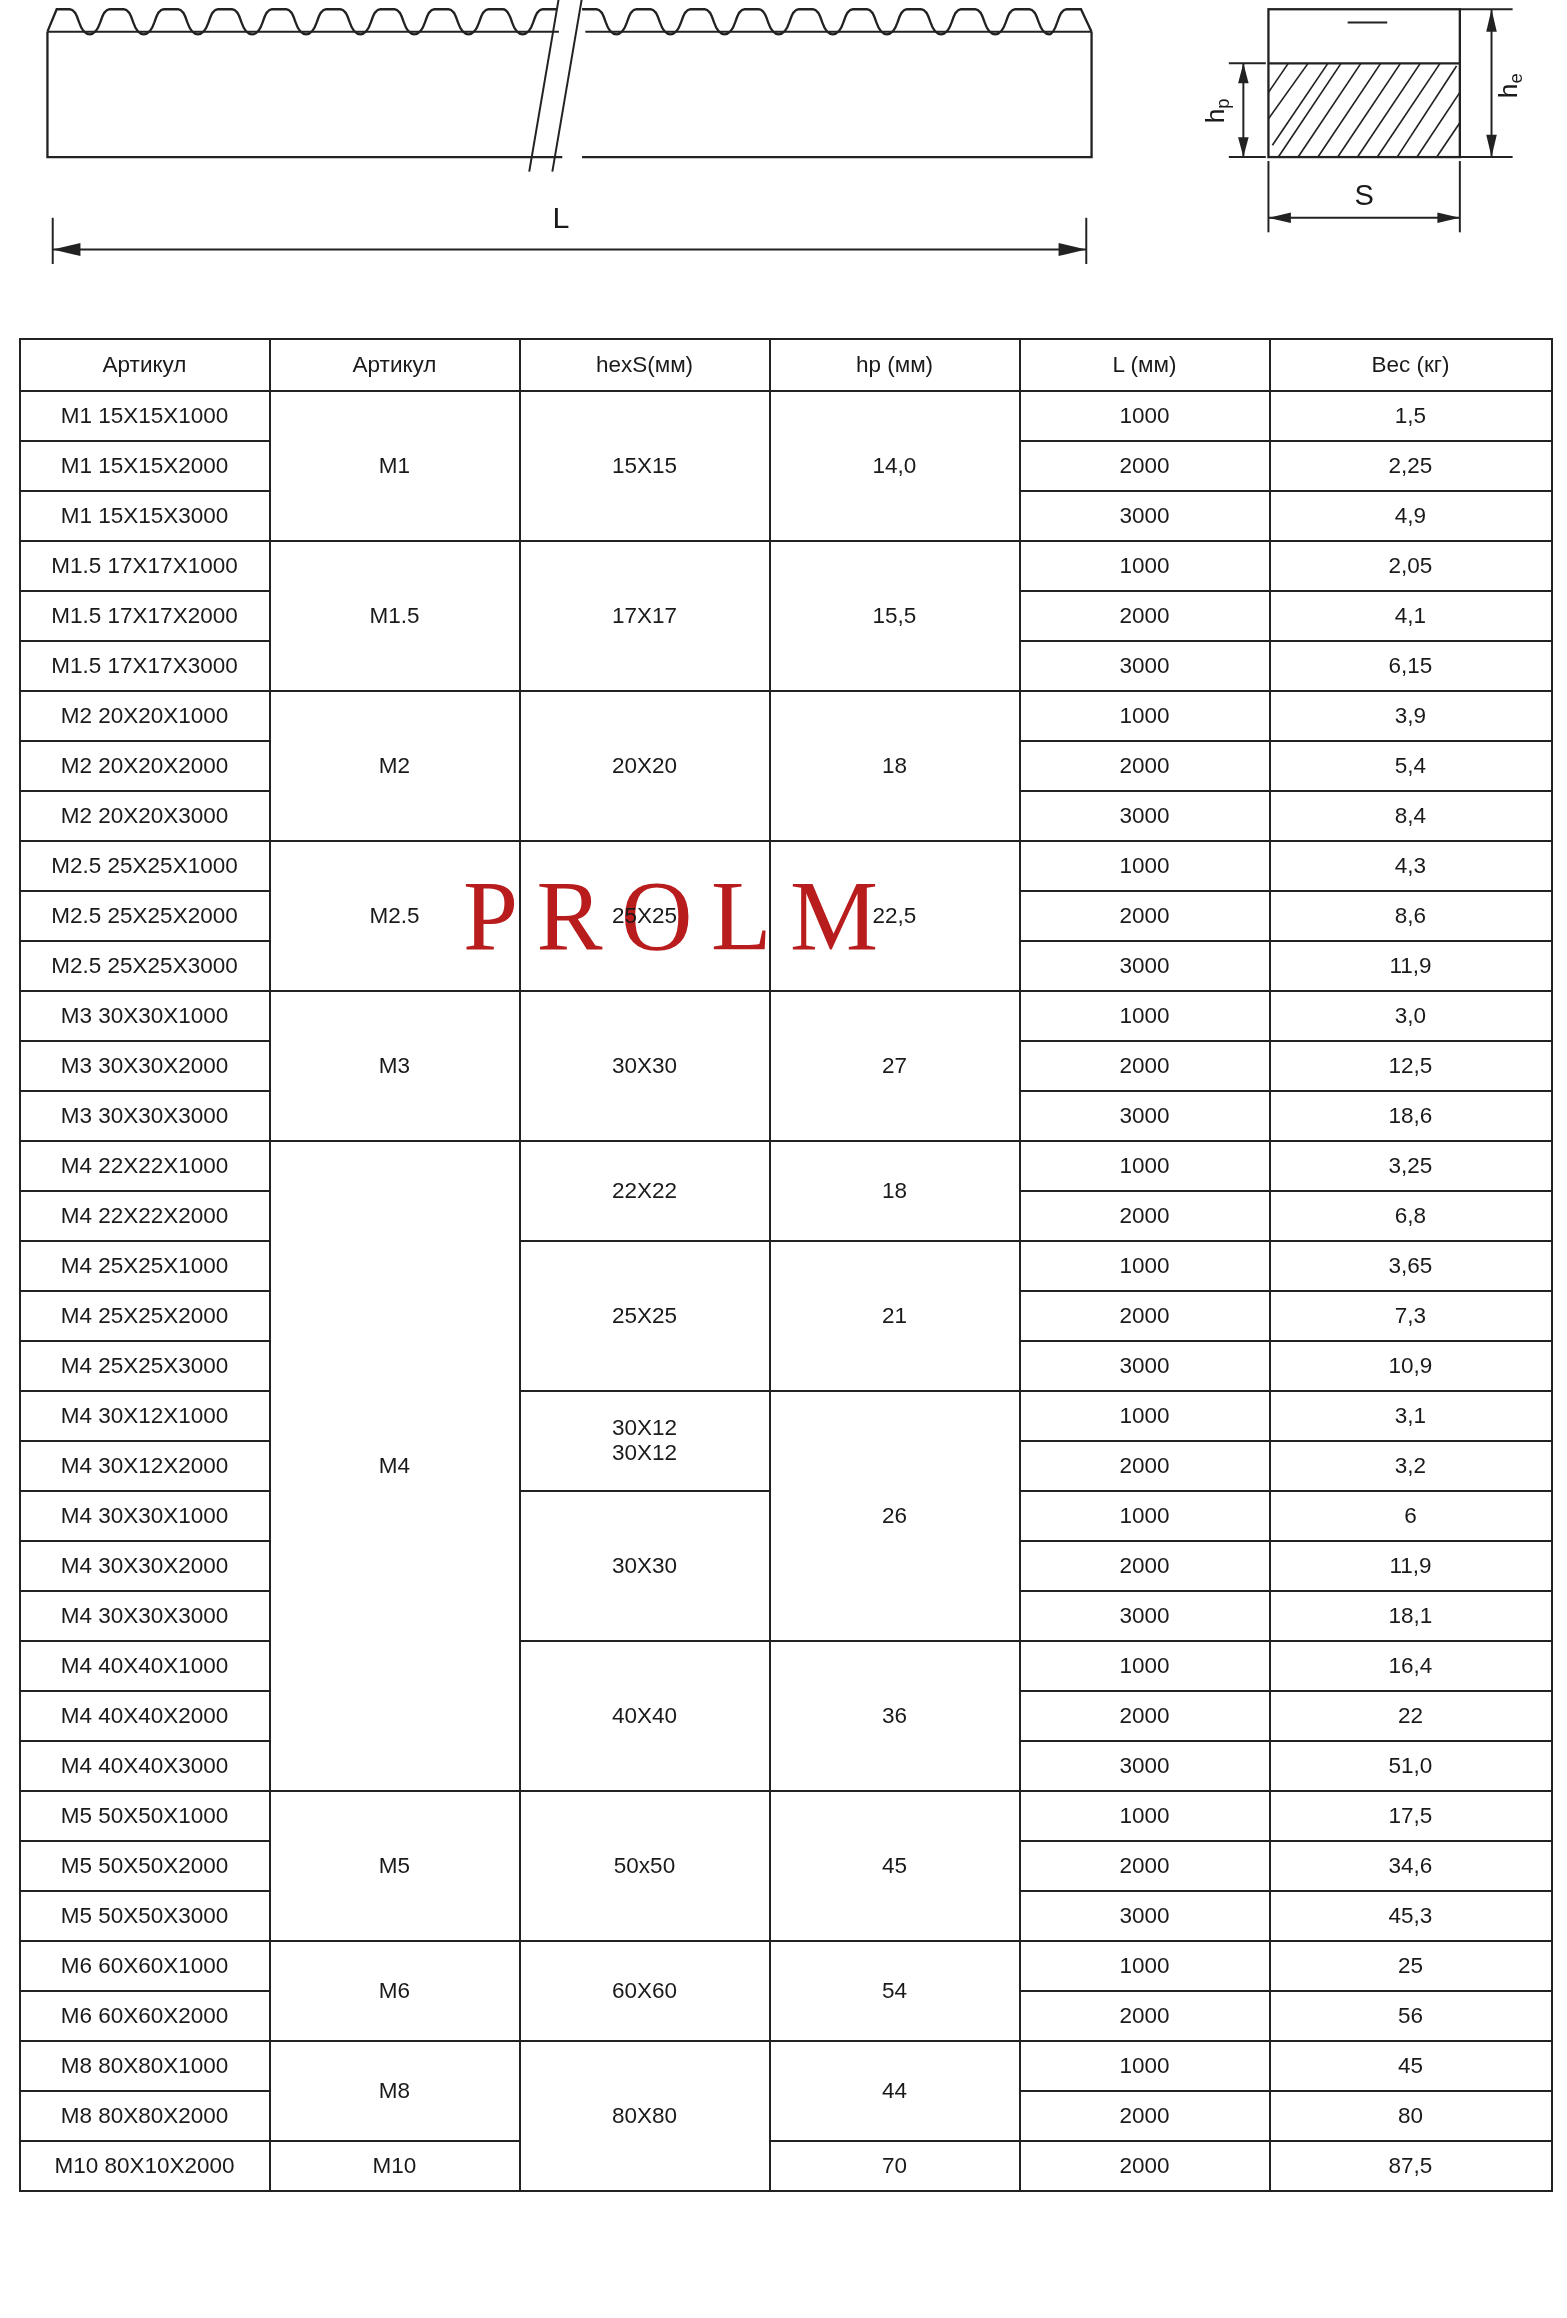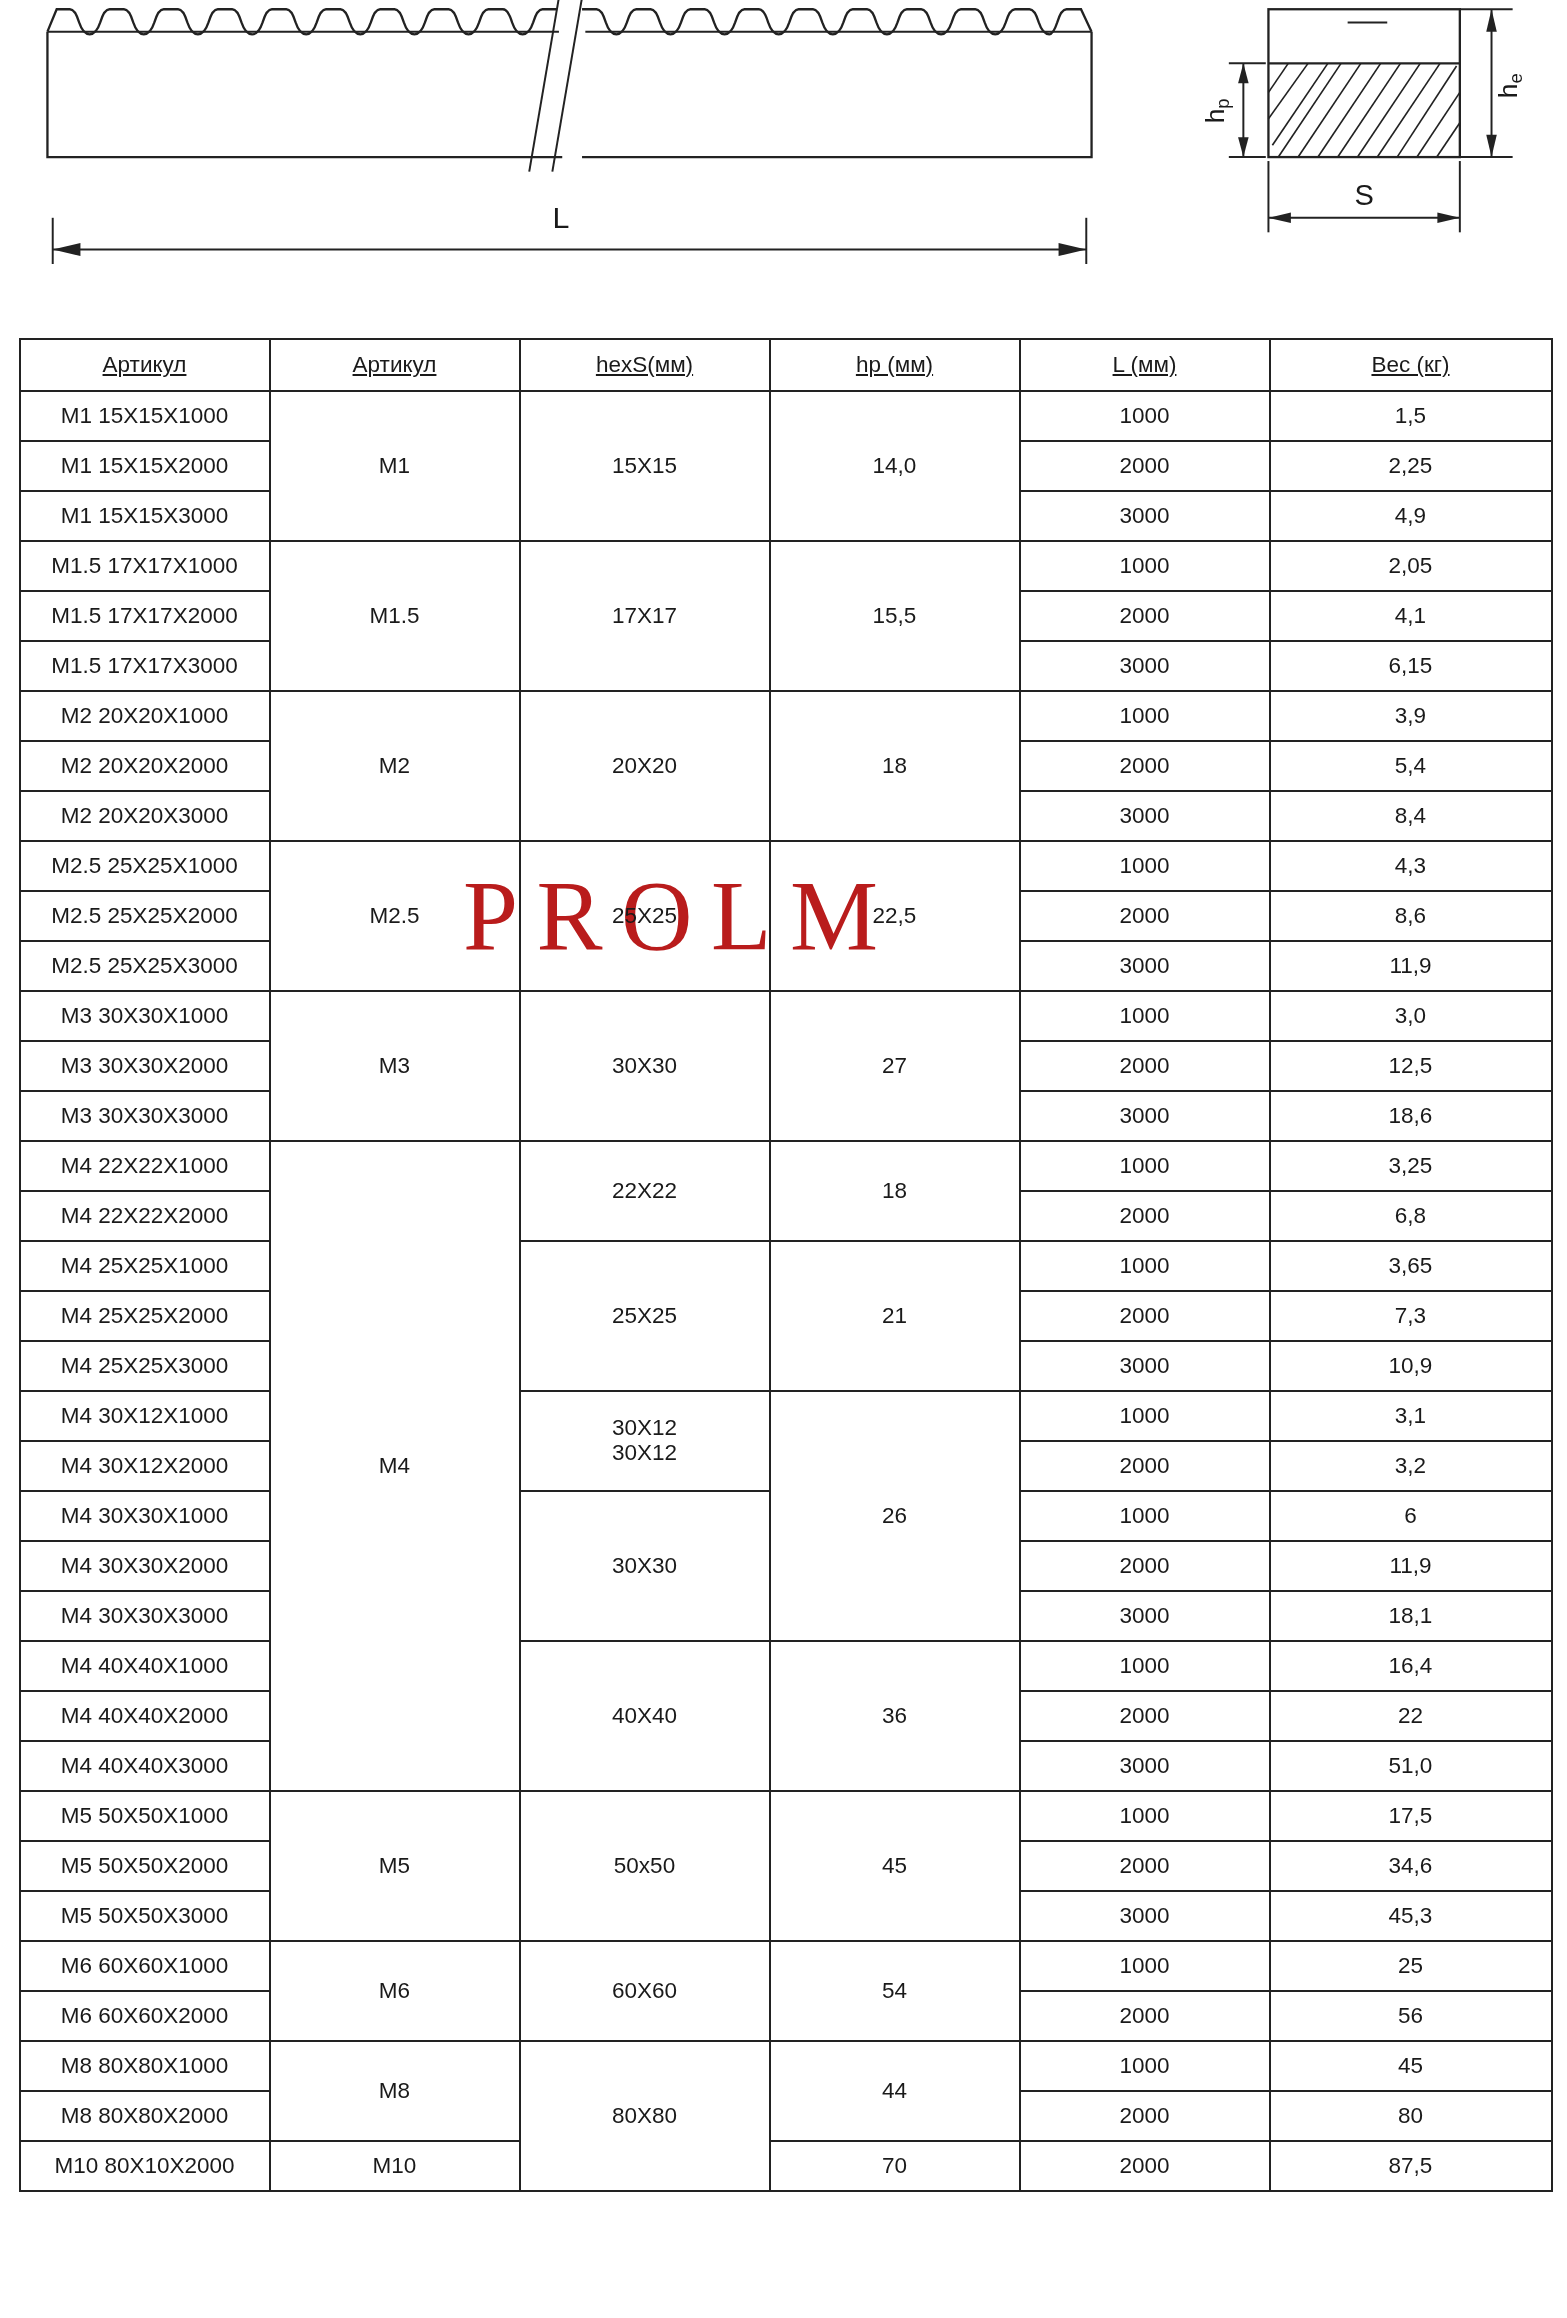--- a/index.html
+++ b/index.html
@@ -44,21 +44,20 @@
     font-weight: normal;
     font-size: 22.5px;
     line-height: 1.1;
     padding: 0;
     height: 48px;
     background: transparent;
   }
   table.spec th {
     height: 50px;
     font-size: 22.5px;
-    text-decoration: underline;
   }
   td.art {
     text-align: left;
     padding-left: 17px;
   }
   
   col.c-art { width: 250px; }
   col.c-mod { width: 250px; }
   col.c-hex { width: 250px; }
   col.c-hp  { width: 250px; }

